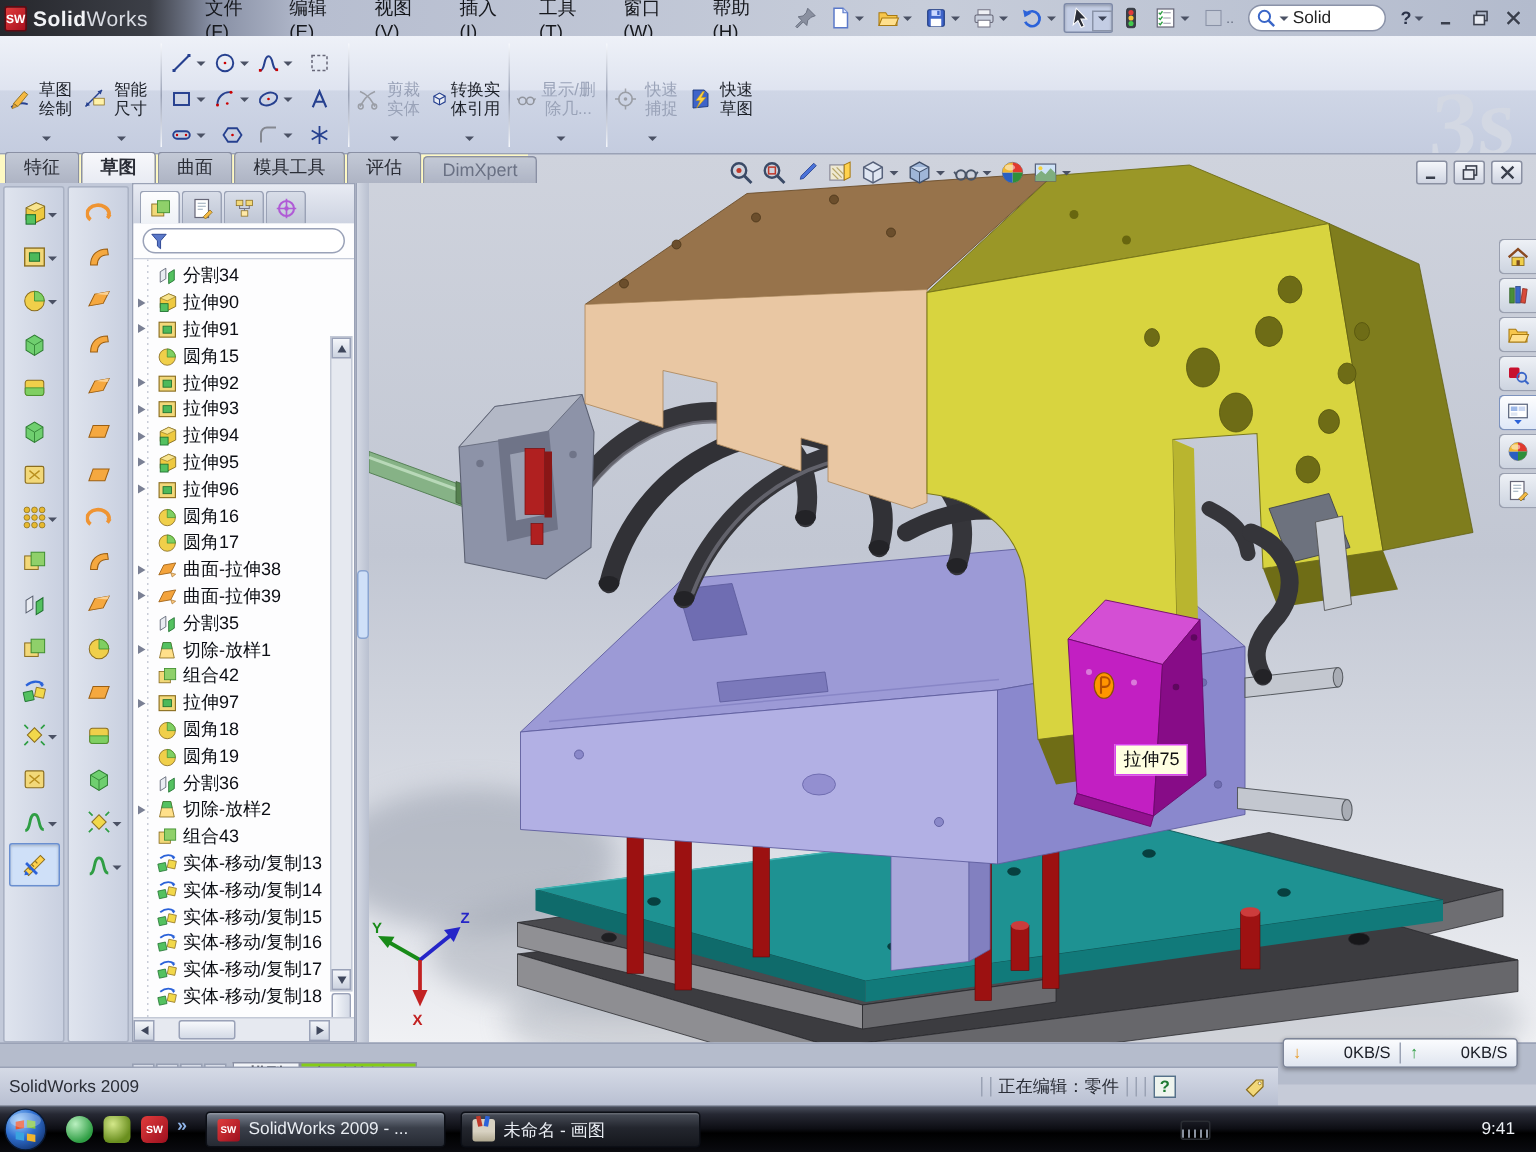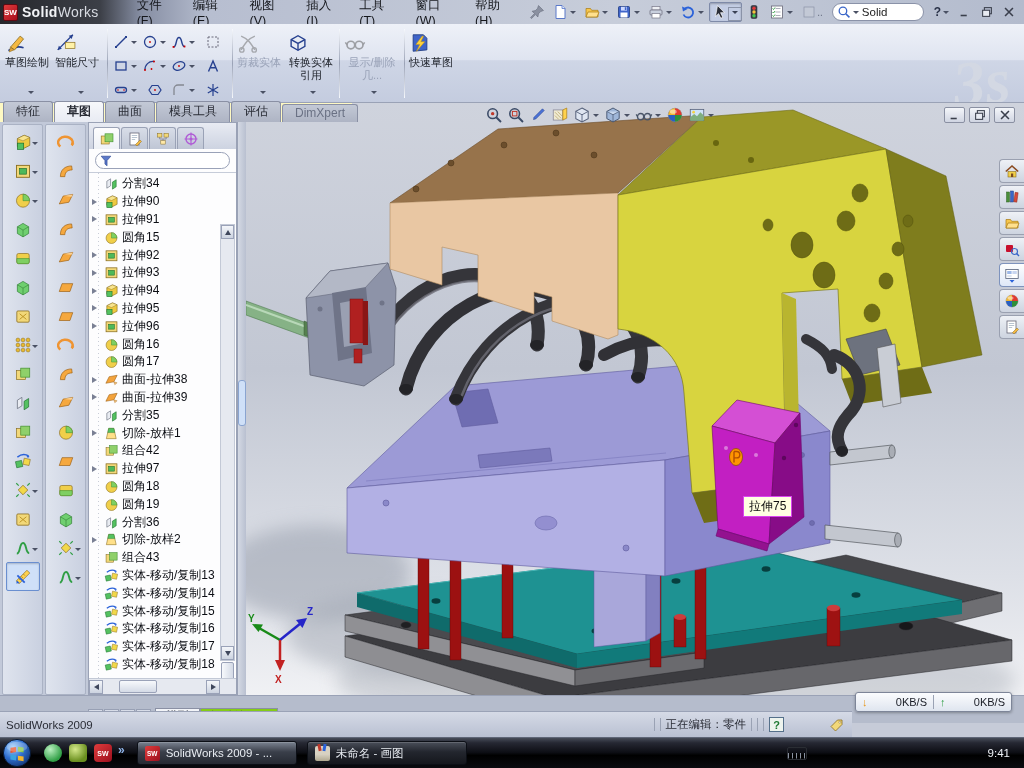--- a/index.html
+++ b/index.html
@@ -25,21 +25,21 @@
 .dd.show{display:block}
 .dd.boxed{border-top-color:#3a4154;background:transparent;padding:0;margin-left:4px;outline:1px solid #8a93a8;outline-offset:3px}
 #searchbox{display:flex;align-items:center;background:#fff;border:1px solid #8a92a8;border-radius:9px;height:18px;padding:0 8px 0 4px;margin:0 6px;width:104px}
 #searchbox .sval{font-size:11.5px;color:#222;margin-left:2px}
 #helpbtn{font-size:12px;font-weight:bold;color:#2a3248;padding:0 4px;display:flex;align-items:center}
 #winbtns{display:flex;gap:8px;margin:0 8px 0 4px}
 #winbtns .wb{width:14px;height:14px;display:flex;align-items:center;justify-content:center}
 
 #ribbon{position:absolute;left:0;top:24px;width:1024px;height:79px;background:linear-gradient(#eef1f8,#dfe4f0 46%,#cfd6e6 47%,#c4ccdf);border-bottom:1px solid #9aa2b6;display:flex;align-items:stretch;padding:3px 0 2px 4px;overflow:hidden}
 .rsep{width:1px;background:linear-gradient(#f6f8fc,#9aa2b6,#f6f8fc);margin:2px 3px}
-.rbig{width:50px;display:flex;flex-direction:column;align-items:flex-start;justify-content:flex-start;padding-top:4px;border:1px solid transparent;border-radius:2px;position:relative}
+.rbig{width:50px;display:flex;align-items:center;justify-content:flex-start;padding-top:4px;border:1px solid transparent;border-radius:2px;position:relative}
 .rbig .rlabel{font-size:11px;line-height:12.5px;text-align:center;color:#1c2028;margin-top:2px;white-space:pre-line}
 .rbig.dis .rlabel{color:#9aa3b8}
 .rbig.dis svg{filter:grayscale(1) opacity(.5)}
 .rbig .dd{position:absolute;bottom:2px;left:50%;transform:translateX(-50%)}
 .rgrid{display:flex;flex-wrap:wrap;width:118px;align-content:flex-start;padding-top:3px}
 .rcell{width:29px;height:24px;display:flex;align-items:center;justify-content:center;border:1px solid transparent;border-radius:2px}
 .rcell.dis svg{filter:grayscale(1) opacity(.5)}
 .rstack{display:flex;flex-direction:column;justify-content:flex-start;padding-top:5px;gap:3px;width:120px}
 .rsmall{display:flex;align-items:center;gap:4px;padding:1px 2px}
 .rsmall .rlabel{font-size:11px;color:#9aa3b8;white-space:nowrap}
@@ -729,20 +729,27 @@
   </div>
   <div class="rsep"></div>
   <div class="rbig dis" style="width:58px">
     <svg class="ic22">
         <use href="#s-glasses"></use>
       </svg>
     <span class="rlabel">显示/删除几...</span>
       <span class="dd show"></span>
   </div>
   <div class="rsep"></div>
+  <div class="rbig dis">
+    <svg class="ic22">
+        <use href="#s-qsnap"></use>
+      </svg>
+    <span class="rlabel">快速捕捉</span>
+      <span class="dd show"></span>
+  </div>
   <div class="rbig">
     <svg class="ic22">
         <use href="#s-qsketch"></use>
       </svg>
     <span class="rlabel">快速草图</span>
   </div>
   <div id="watermark">3s</div>
 </div>
 
 <div id="cmdtabs">

